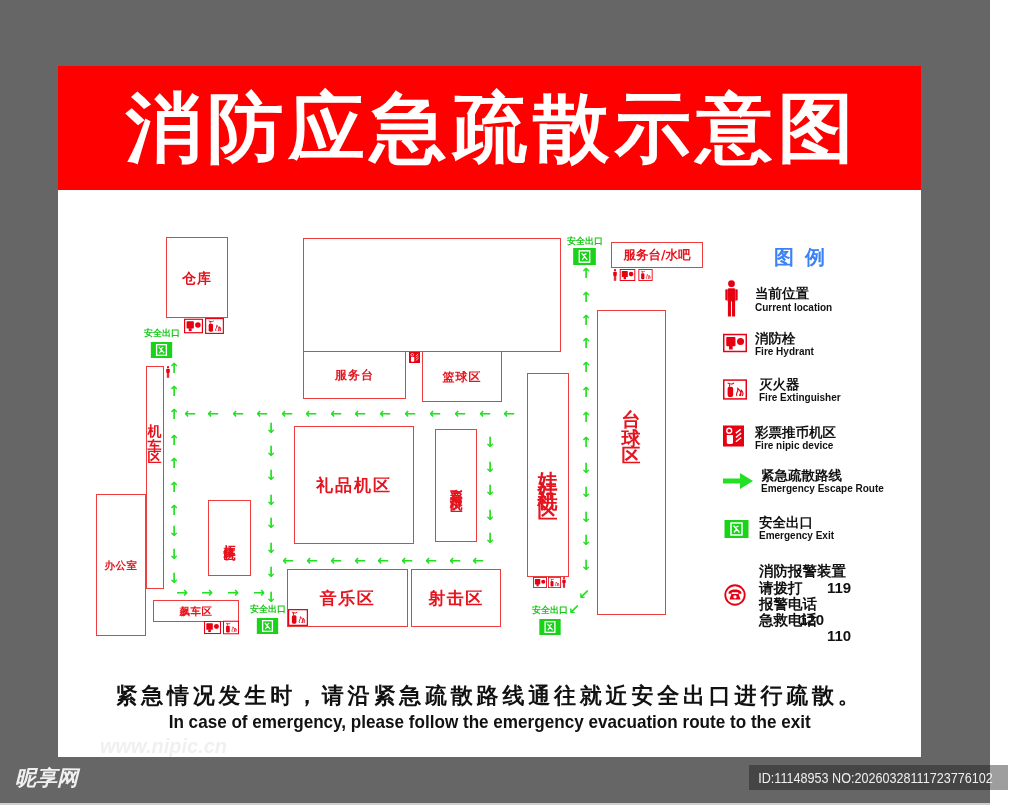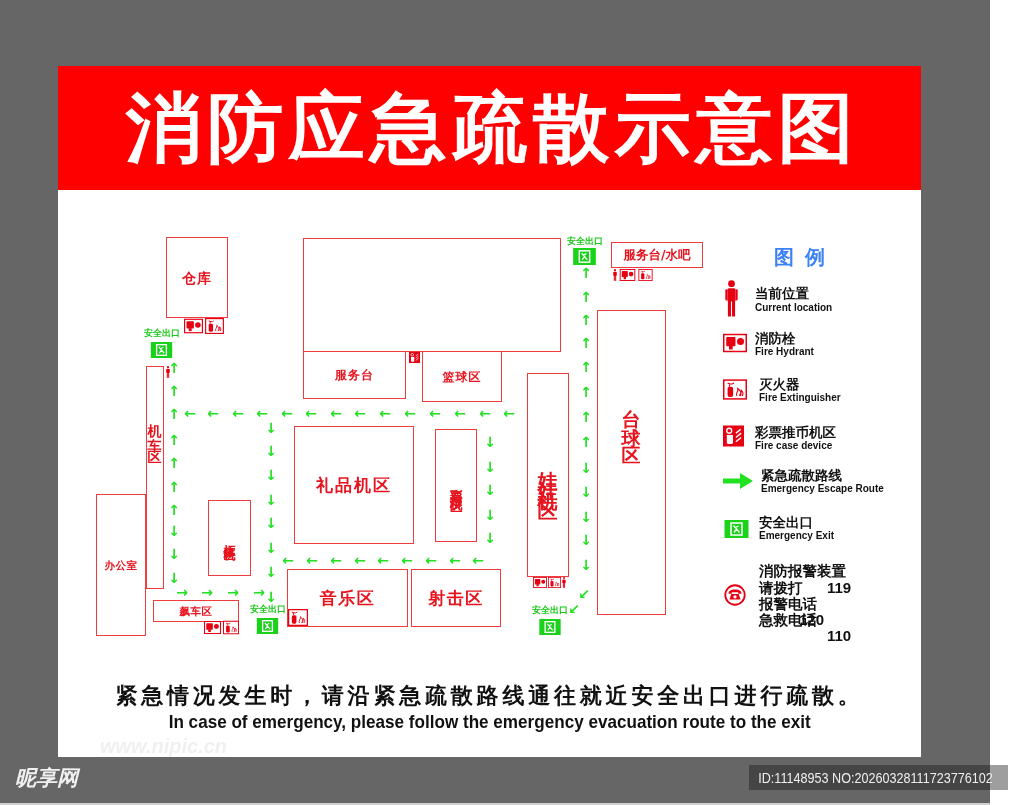--- a/index.html
+++ b/index.html
@@ -332,21 +332,21 @@
     </span>
   <span class="lg-zh" style="left:759px;top:377px;">灭火器</span>
   <span class="lg-en" style="left:759px;top:392px;">Fire Extinguisher</span>
 
   <span class="icon" style="left:723px;top:425px;width:21px;height:22px;">
       <svg>
         <use href="#sym-alarm"></use>
       </svg>
     </span>
   <span class="lg-zh" style="left:755px;top:425px;">彩票推币机区</span>
-  <span class="lg-en" style="left:755px;top:440px;">Fire case device</span>
+  <span class="lg-en" style="left:755px;top:440px;">Fire nipic device</span>
 
   <span class="icon" style="left:723px;top:473px;width:30px;height:16px;">
       <svg>
         <use href="#sym-arrow"></use>
       </svg>
     </span>
   <span class="lg-zh" style="left:761px;top:468px;">紧急疏散路线</span>
   <span class="lg-en" style="left:761px;top:483px;">Emergency Escape Route</span>
 
   <span class="icon" style="left:724px;top:520px;width:25px;height:18px;">

